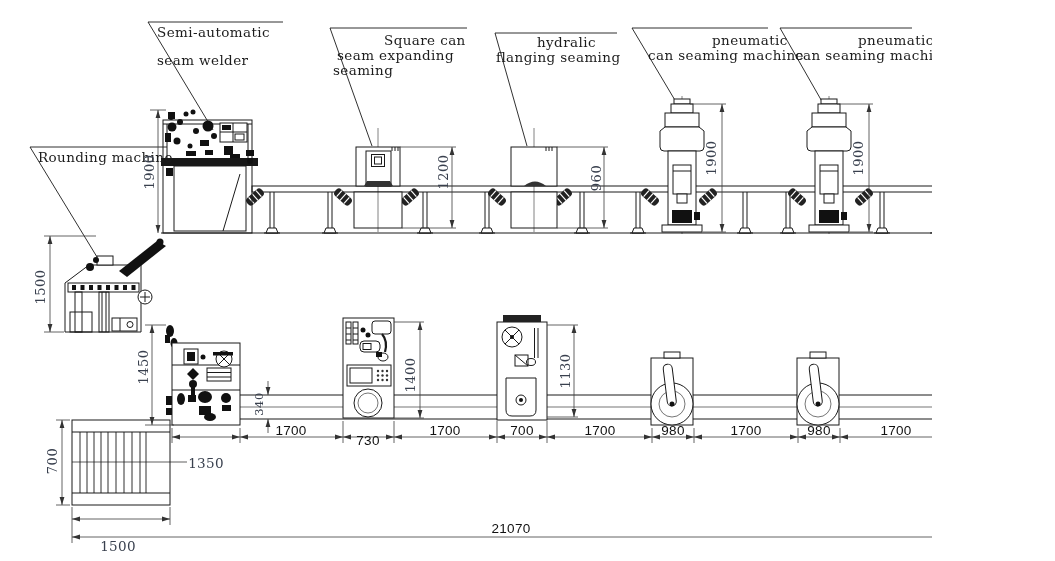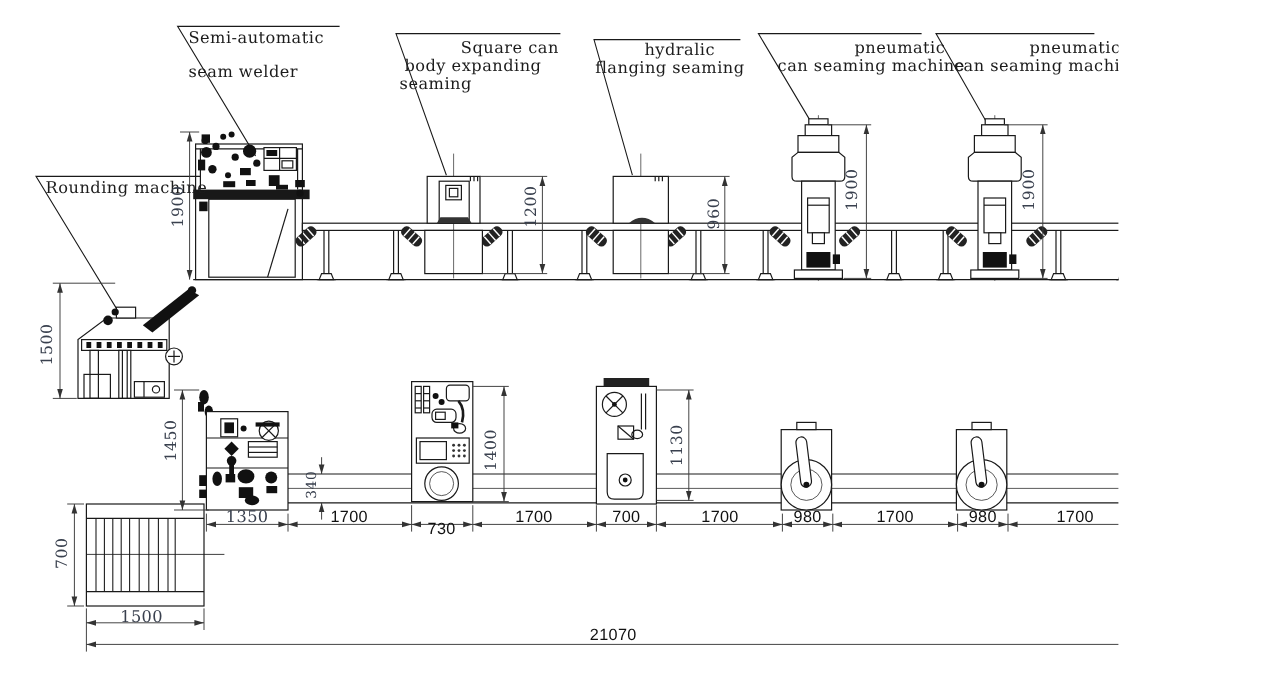--- a/index.html
+++ b/index.html
@@ -4,21 +4,21 @@
 <style>
   html,body{margin:0;padding:0;background:#fff;}
   .canvas{position:relative;width:932px;height:561px;background:#fff;overflow:hidden;
           font-family:"DejaVu Serif",serif;}
   svg{position:absolute;left:0;top:0;}
   .lbl{position:absolute;font-size:13.5px;color:#1c1c1c;white-space:nowrap;letter-spacing:.4px;}
   .vdim{position:absolute;font-size:13px;color:#39404e;white-space:nowrap;letter-spacing:.5px;
         transform:translate(-50%,-50%) rotate(-90deg);}
   .hdim{position:absolute;font-size:13.5px;color:#111;font-family:"Liberation Sans",sans-serif;
         font-weight:400;transform:translate(-50%,0);white-space:nowrap;letter-spacing:.3px;}
-  .hdim.serif{font-family:"DejaVu Serif",serif;font-weight:400;color:#39404e;}
+  .hdim.serif{font-family:"DejaVu Serif",serif;font-weight:400;color:#39404e;margin-top:32px;}
   .sm{font-size:11.5px;}
 </style>
 </head>
 <body>
 
 <div class="canvas">
 
 <svg width="1055" height="561" viewBox="0 0 1055 561" style="stroke:#1a1a1a;fill:none;stroke-width:1">
   <defs>
     <marker id="arr" markerWidth="11" markerHeight="8" refX="10" refY="4" orient="auto-start-reverse">
@@ -376,21 +376,21 @@
 
     <line x1="72" y1="525" x2="72" y2="543"></line>
     <line x1="72" y1="537" x2="951" y2="537" marker-start="url(#arr)" marker-end="url(#arr)"></line>
   </g>
 </svg>
 
 <div class="lbl" style="left:157px;top:24px">Semi-automatic</div>
 <div class="lbl" style="left:157px;top:52px">seam welder</div>
 
 <div class="lbl" style="left:384px;top:32px">Square can</div>
-<div class="lbl" style="left:337px;top:47px">body expanding</div>
+<div class="lbl" style="left:337px;top:47px">seam expanding</div>
 <div class="lbl" style="left:333px;top:62px">seaming</div>
 
 <div class="lbl" style="left:537px;top:34px">hydralic</div>
 <div class="lbl" style="left:496px;top:49px">flanging seaming</div>
 
 <div class="lbl" style="left:712px;top:32px">pneumatic</div>
 <div class="lbl" style="left:648px;top:47px">can seaming machine</div>
 
 <div class="lbl" style="left:858px;top:32px">pneumatic</div>
 <div class="lbl" style="left:795px;top:47px">can seaming machine</div>

